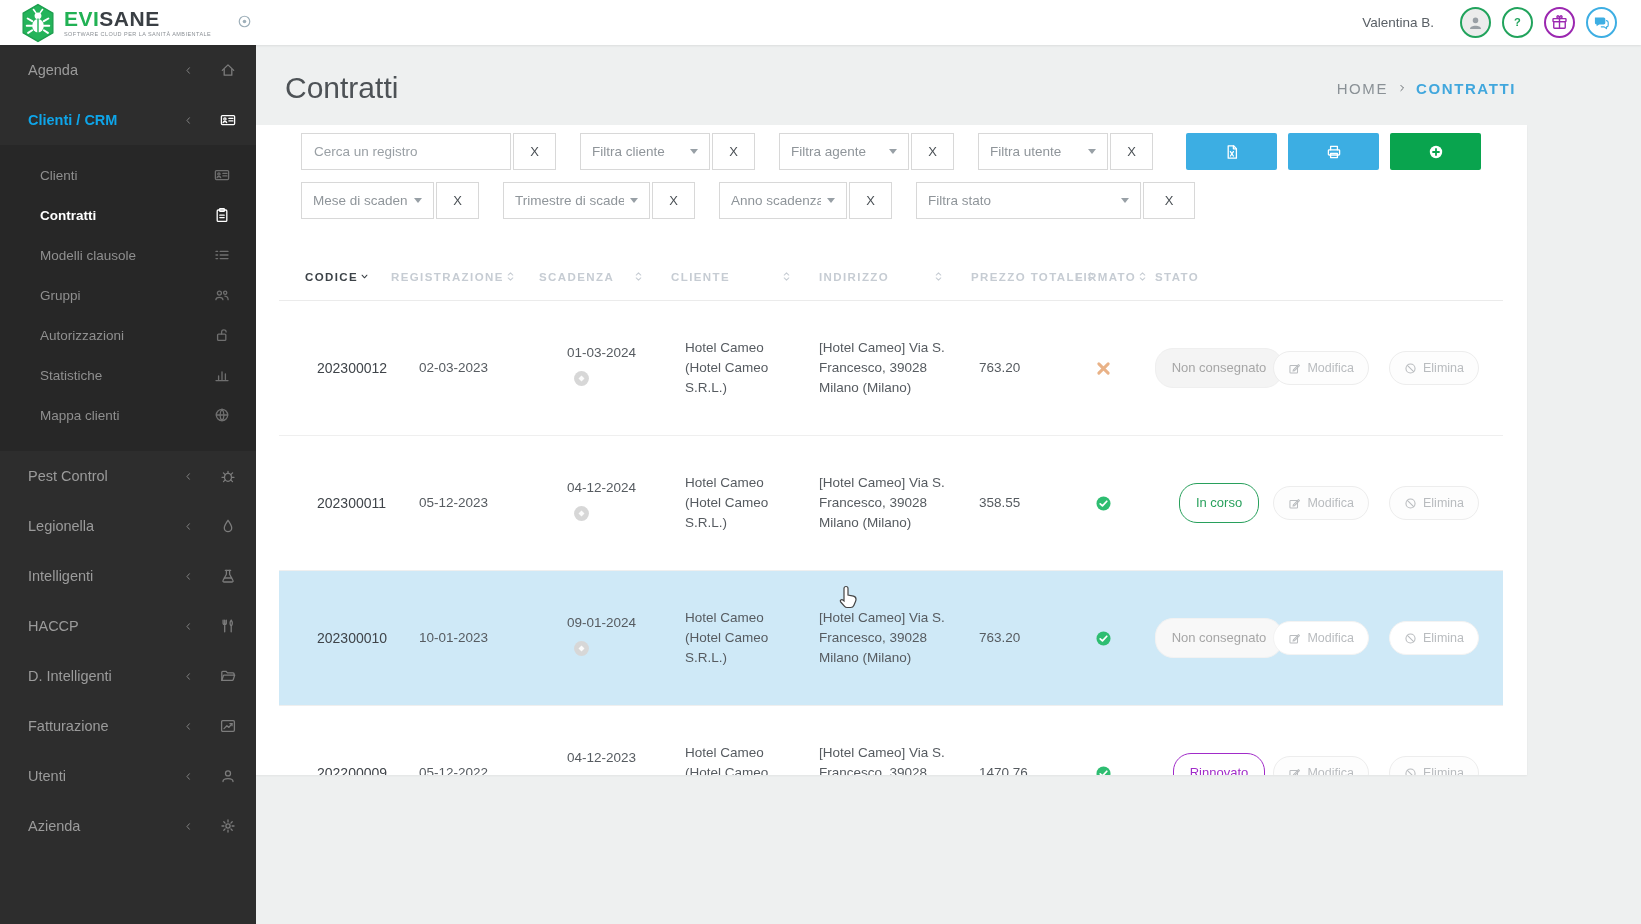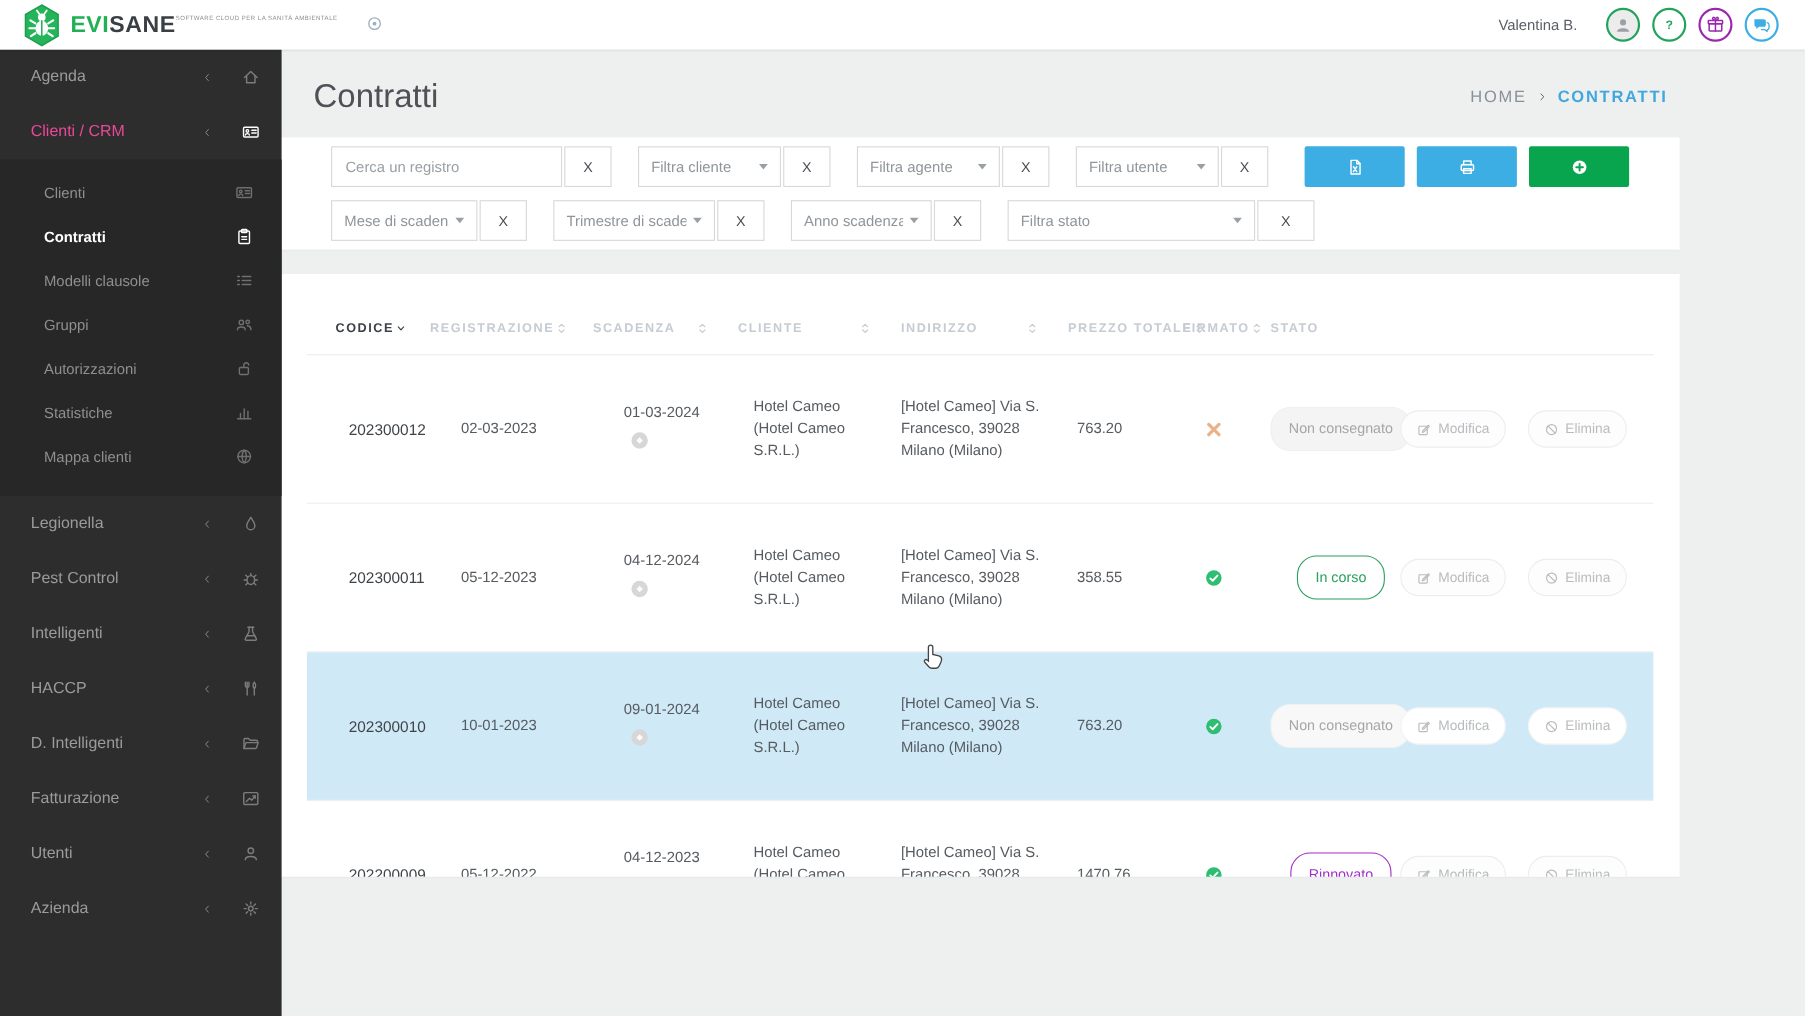--- a/index.html
+++ b/index.html
@@ -6,21 +6,21 @@
   * { box-sizing: border-box; margin: 0; padding: 0; }
   html,body { width:1641px; height:924px; }
   body { font-family:"Liberation Sans", sans-serif; background:#eef0f0; }
   .viewport { position:relative; width:1641px; height:924px; overflow:hidden; background:#eef0f0; }
 
   
   .topbar { position:absolute; top:0; left:0; width:100%; height:45px; background:#fff;
             display:flex; align-items:center; z-index:20; box-shadow:0 1px 2px rgba(0,0,0,.08); }
   .brand { display:flex; align-items:center; gap:8px; padding-left:20px; background:none; border:none; }
   .brand-logo svg { width:36px; height:40px; display:block; margin-top:1px; }
-  .brand-text { display:flex; flex-direction:row; }
+  .brand-text { display:flex; flex-direction:column; }
   .brand-name { font-size:21px; font-weight:bold; letter-spacing:.5px; line-height:1; }
   .bn-green { color:#21B154; } .bn-dark { color:#3A3F44; }
   .brand-tagline { font-size:5.5px; color:#8a8f94; letter-spacing:.45px; margin-top:2px; white-space:nowrap; }
   .sidebar-toggle { margin-left:26px; background:none; border:none; color:#9fb0ba; display:flex; align-items:center; }
   .sidebar-toggle svg { width:15px; height:15px; }
   .topbar-right { margin-left:auto; display:flex; align-items:center; gap:13px; padding-right:24px; }
   .username { font-size:13.5px; color:#5a6066; margin-right:13px; }
   .tb-actions { display:flex; gap:11px; }
   .tb-icon { width:31px; height:31px; border-radius:50%; border:2px solid; background:#fff;
              display:flex; align-items:center; justify-content:center; padding:0; }
@@ -30,21 +30,21 @@
 
   
   .sidebar { position:absolute; top:45px; left:0; bottom:0; width:256px; background:#2d2d2d; z-index:10; }
   .nav-item { height:50px; display:flex; align-items:center; padding:0 18px 0 28px;
               color:#9b9b9b; font-size:14.5px; cursor:pointer; }
   .nav-item .lbl { flex:1; white-space:nowrap; }
   .nav-item .chev { color:#8a8a8a; margin-right:24px; display:flex; }
   .nav-item .chev svg { width:11px; height:11px; }
   .right-ic { width:20px; display:flex; justify-content:center; color:#7c7c7c; }
   .right-ic svg { width:16px; height:16px; }
-  .nav-item.active { color:#ec4899; font-weight:normal; }
+  .nav-item.active { color:#0ea5e9; font-weight:bold; }
   .nav-item.active .right-ic { color:#fff; }
   .submenu { background:#272727; padding:10px 0 16px; }
   .sub-item { height:40px; display:flex; align-items:center; padding:0 24px 0 40px;
               color:#8f8f8f; font-size:13.5px; cursor:pointer; }
   .sub-item .lbl { flex:1; white-space:nowrap; }
   .sub-item .right-ic { color:#6f6f6f; }
   .sub-item.active { color:#fff; font-weight:bold; }
   .sub-item.active .right-ic { color:#fff; }
 
   
@@ -77,21 +77,21 @@
   .filter-row.row2 .filter-group:nth-child(2) .select-box { width:147px; }
   .filter-row.row2 .filter-group:nth-child(3) .select-box { width:128px; }
   .filter-row.row2 .filter-group:nth-child(4) .select-box { width:225px; }
   .filter-row.row2 .filter-group:nth-child(4) .clear-btn { width:52px; }
   .filter-actions { margin-left:auto; display:flex; gap:11px; }
   .action-btn { width:91px; height:37px; border:none; border-radius:2px; color:#fff; cursor:pointer;
                 display:flex; align-items:center; justify-content:center; }
   .action-btn svg { width:16px; height:16px; }
 
   
-  .table-card { margin-top:22px; padding:26px 24px 0; height:548px; overflow:hidden; }
+  .table-card { padding:26px 24px 0; height:548px; overflow:hidden; }
   .thead, .trow { display:grid; grid-template-columns:112px 148px 132px 148px 152px 104px 80px 152px 172px;
                   align-items:center; }
   .thead { min-height:48px; border-bottom:1px solid #ebebeb; }
   .th { display:flex; align-items:center; justify-content:space-between; padding-right:26px;
         font-size:11.5px; letter-spacing:1.4px; color:#c6ccd3; font-weight:bold; white-space:nowrap; }
   .th:first-child { padding-left:26px; }
   .th.active { color:#3c4247; }
   .sort-ic { color:#c6ccd3; display:flex; } .sort-ic svg { width:13px; height:13px; }
   .th.active .sort-ic { color:#3c4247; }
   .trow { min-height:135px; border-bottom:1px solid #efefef; cursor:pointer; }
@@ -285,43 +285,43 @@
             <span class="icon right-ic">
               <svg viewBox="0 0 16 16" fill="none" stroke="currentColor" stroke-width="1.3" stroke-linecap="round" stroke-linejoin="round">
                 <circle cx="8" cy="8" r="5.7"></circle>
                 <path d="M2.3 8 H13.7"></path>
                 <path d="M8 2.3 C5.4 5 5.4 11 8 13.7 C10.6 11 10.6 5 8 2.3"></path>
               </svg>
             </span>
           </div>
         </div>
         <div class="nav-item">
-          <span class="lbl">Legionella</span>
-          <span class="icon chev">
-            <svg viewBox="0 0 16 16" fill="none" stroke="currentColor" stroke-width="1.3" stroke-linecap="round" stroke-linejoin="round">
-              <path d="M9.3 4 L5.8 8 L9.3 12"></path>
-            </svg>
-          </span>
-          <span class="icon right-ic">
-            <svg viewBox="0 0 16 16" fill="none" stroke="currentColor" stroke-width="1.3" stroke-linecap="round" stroke-linejoin="round">
-              <path d="M8 2.3 C10.2 5.7 11.7 7.7 11.7 9.9 A3.7 3.7 0 0 1 4.3 9.9 C4.3 7.7 5.8 5.7 8 2.3 Z"></path>
-            </svg>
-          </span>
-        </div>
-        <div class="nav-item">
           <span class="lbl">Pest Control</span>
           <span class="icon chev">
             <svg viewBox="0 0 16 16" fill="none" stroke="currentColor" stroke-width="1.3" stroke-linecap="round" stroke-linejoin="round">
               <path d="M9.3 4 L5.8 8 L9.3 12"></path>
             </svg>
           </span>
           <span class="icon right-ic">
             <svg viewBox="0 0 16 16" fill="none" stroke="currentColor" stroke-width="1.3" stroke-linecap="round" stroke-linejoin="round">
               <ellipse cx="8" cy="9.3" rx="3.5" ry="4"></ellipse>
               <path d="M8 5.3 V3.4 M5.2 6.6 L3.4 4.9 M10.8 6.6 L12.6 4.9 M4.5 9.3 H2 M11.5 9.3 H14 M5.2 11.9 L3.5 13.6 M10.8 11.9 L12.5 13.6"></path>
+            </svg>
+          </span>
+        </div>
+        <div class="nav-item">
+          <span class="lbl">Legionella</span>
+          <span class="icon chev">
+            <svg viewBox="0 0 16 16" fill="none" stroke="currentColor" stroke-width="1.3" stroke-linecap="round" stroke-linejoin="round">
+              <path d="M9.3 4 L5.8 8 L9.3 12"></path>
+            </svg>
+          </span>
+          <span class="icon right-ic">
+            <svg viewBox="0 0 16 16" fill="none" stroke="currentColor" stroke-width="1.3" stroke-linecap="round" stroke-linejoin="round">
+              <path d="M8 2.3 C10.2 5.7 11.7 7.7 11.7 9.9 A3.7 3.7 0 0 1 4.3 9.9 C4.3 7.7 5.8 5.7 8 2.3 Z"></path>
             </svg>
           </span>
         </div>
         <div class="nav-item">
           <span class="lbl">Intelligenti</span>
           <span class="icon chev">
             <svg viewBox="0 0 16 16" fill="none" stroke="currentColor" stroke-width="1.3" stroke-linecap="round" stroke-linejoin="round">
               <path d="M9.3 4 L5.8 8 L9.3 12"></path>
             </svg>
           </span>

